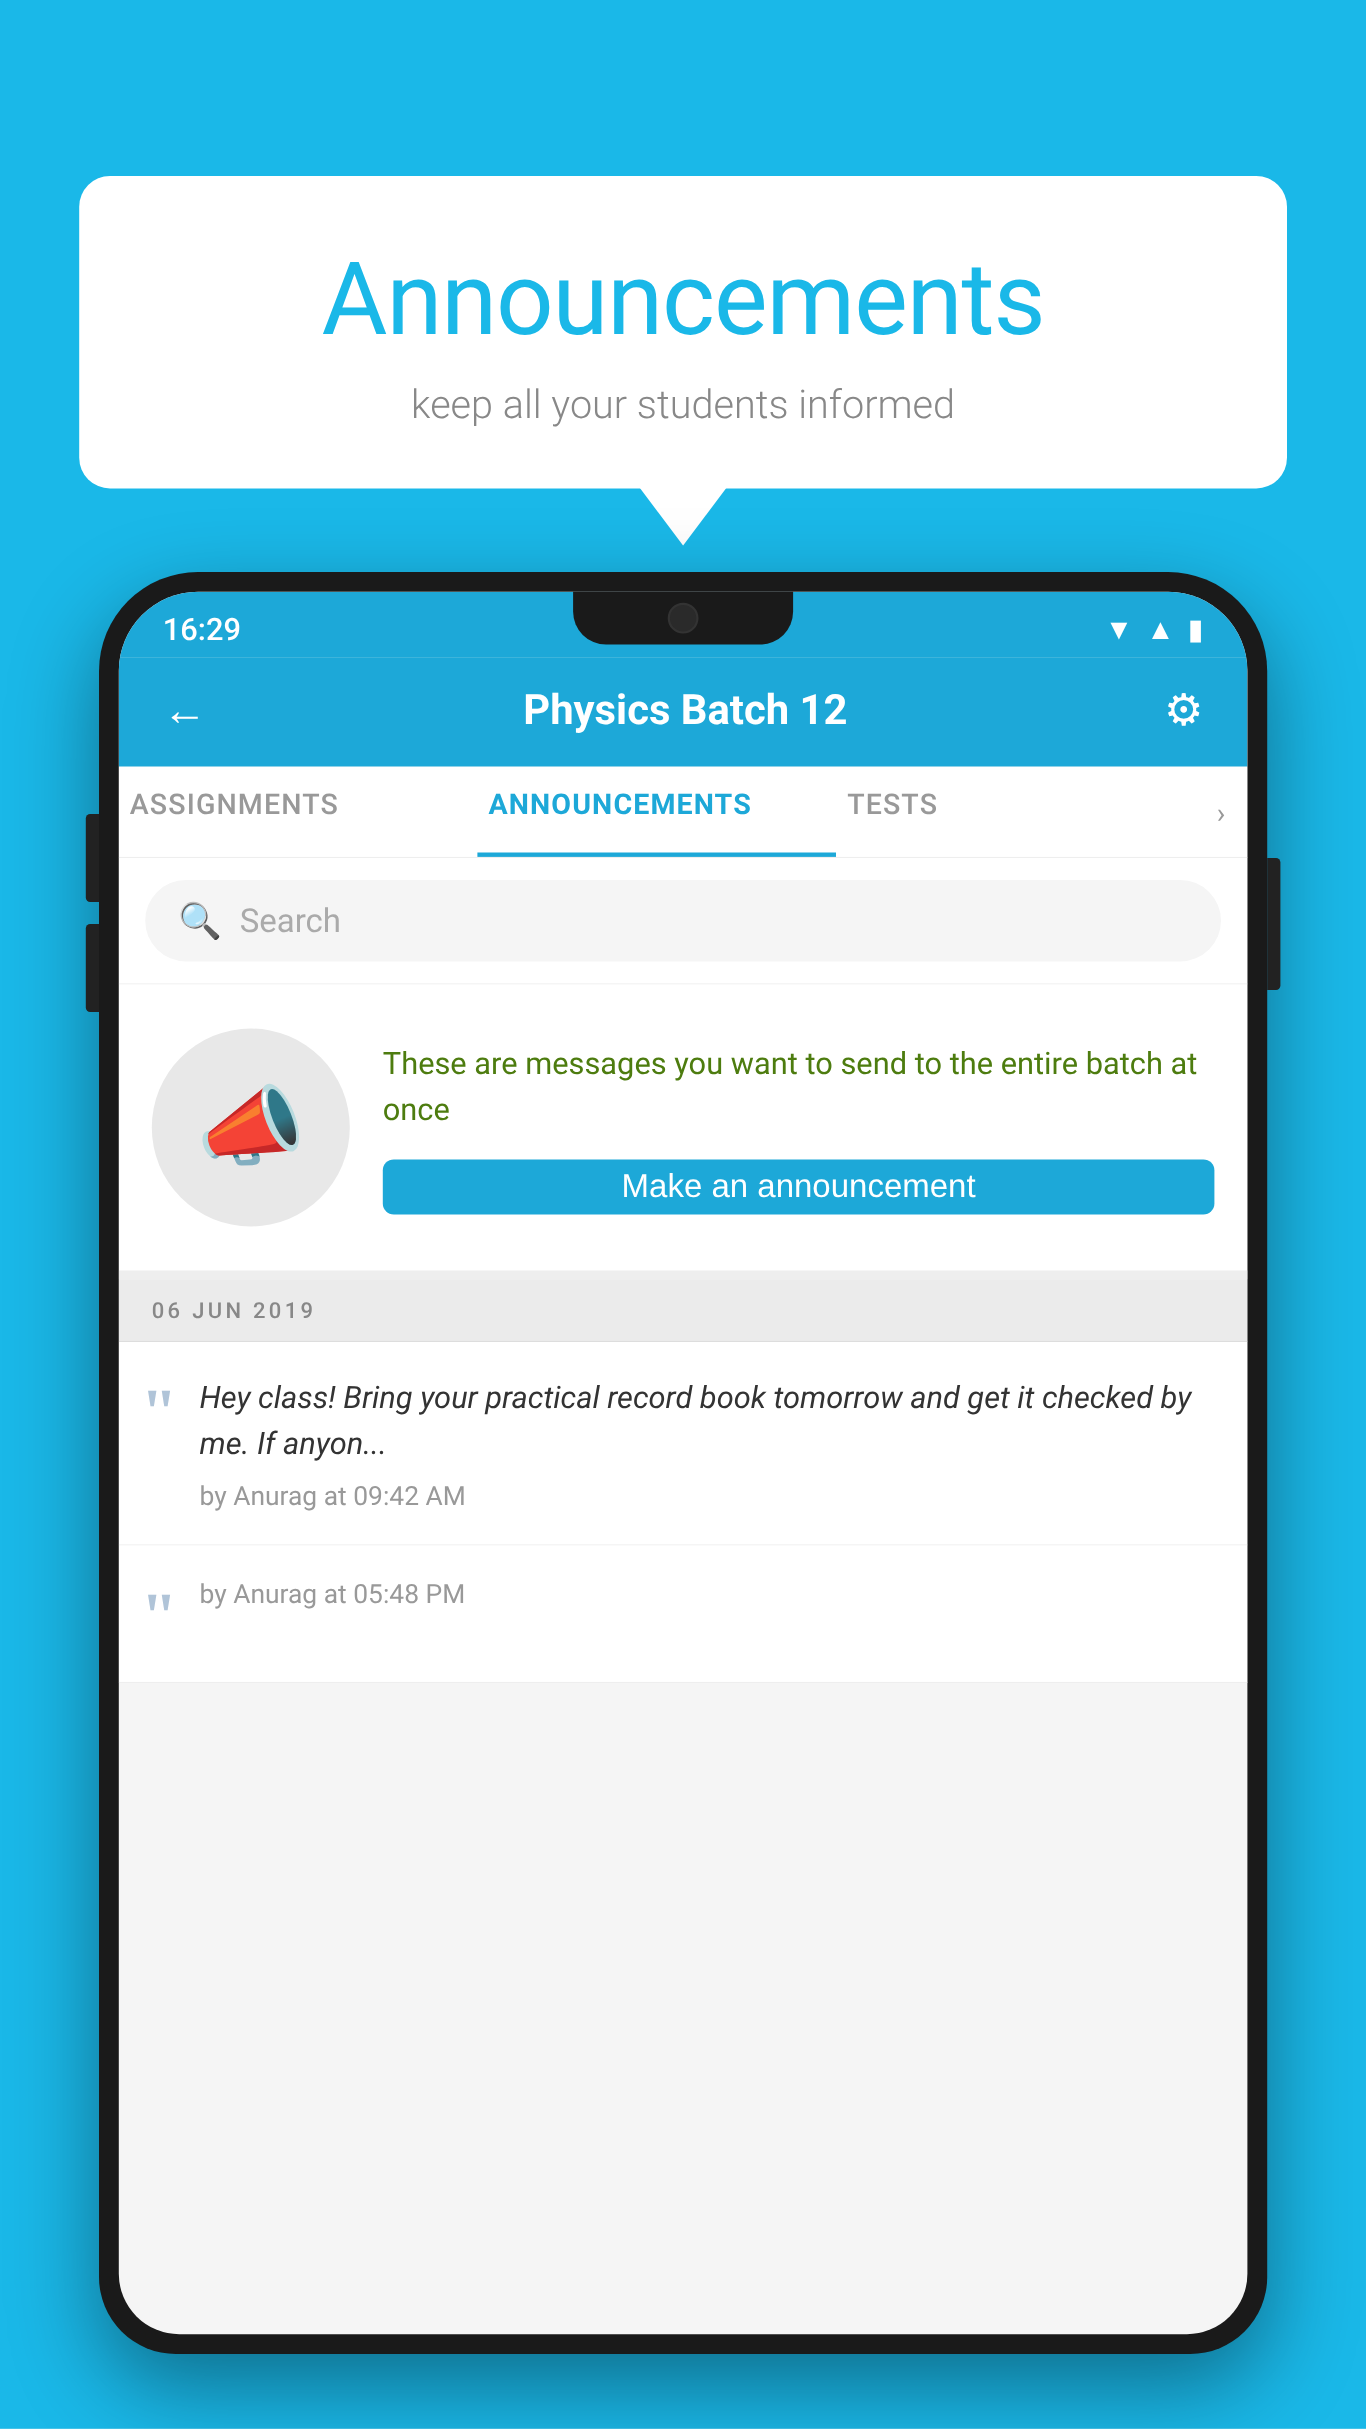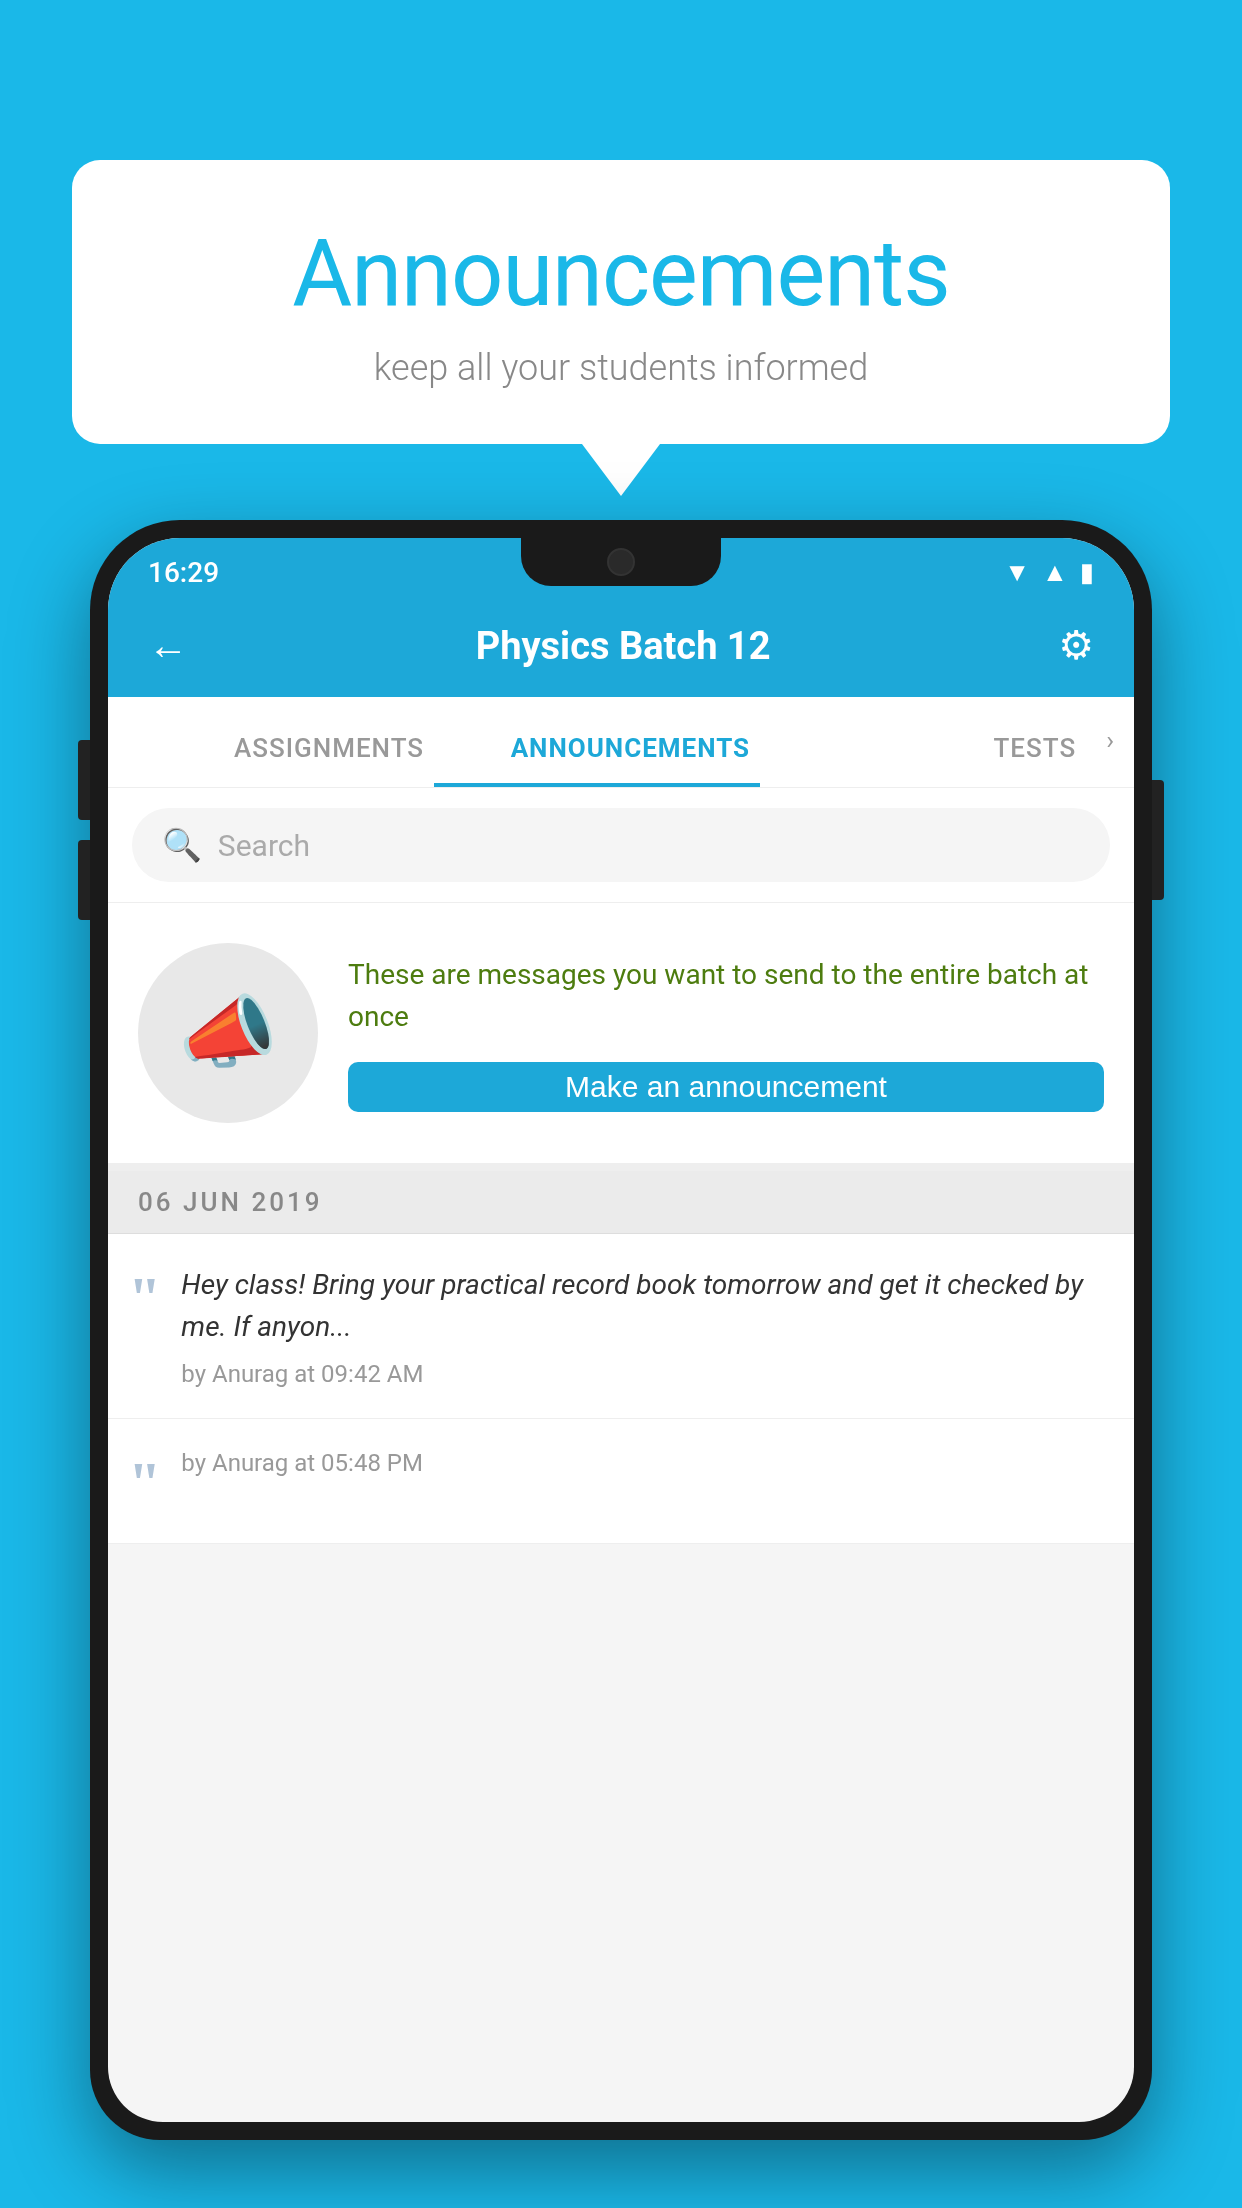--- a/index.html
+++ b/index.html
@@ -208,22 +208,22 @@
     
     .tab-bar {
       background: white;
       display: flex;
       border-bottom: 1px solid #eee;
       position: relative;
     }
 
     .tab-item {
       flex: 1;
-      text-align: right;
-      padding: 36px 10px 24px;
+      text-align: left;
+      padding: 20px 10px 24px;
       font-size: 26px;
       color: #999;
       font-weight: 500;
       letter-spacing: 1px;
       cursor: pointer;
       position: relative;
     }
 
     .tab-item.active {
       color: #1da8d8;
@@ -320,21 +320,21 @@
       font-size: 30px;
       font-weight: 500;
       cursor: pointer;
       width: 100%;
     }
 
     
     .date-separator {
       background: #ebebeb;
       padding: 16px 30px;
-      font-size: 26px;
+      font-size: 20px;
       color: #888;
       letter-spacing: 3px;
       font-weight: 500;
       border-bottom: 1px solid #ddd;
     }
 
     
     .announcement-item {
       background: white;
       padding: 30px 30px 30px 20px;

